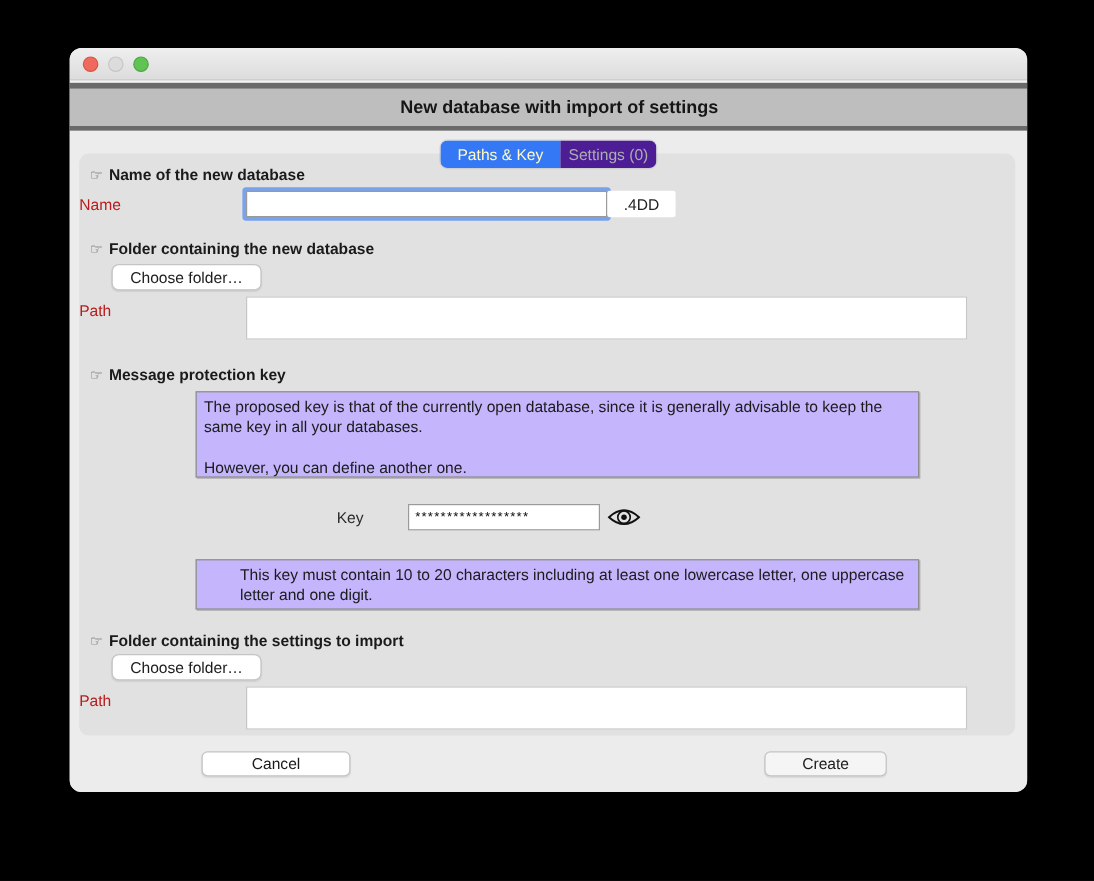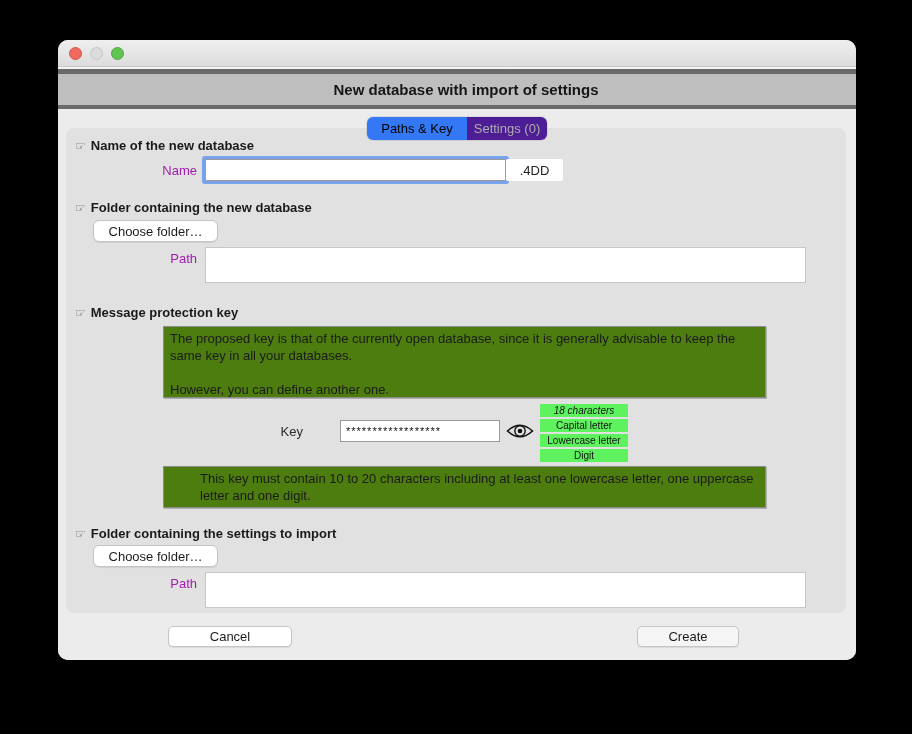--- a/index.html
+++ b/index.html
@@ -23,49 +23,49 @@
   .stripe.bottom { height:4px; }
   .band { height:31px; background:#BEBEBE; display:flex; align-items:center; justify-content:center;padding-left:18px; }
   .band .title { font-size:15px; font-weight:bold; color:#161616; }
 
   .bodyarea { position:relative; background:#ECECEC; height:551px; }
 
   
   .tabs { position:absolute; top:8px; left:50%; transform:translateX(-50%); display:flex; height:23px;
           border-radius:6px; overflow:hidden; box-shadow:0 0 0 1px rgba(0,0,0,0.08); z-index:3; }
   .tab { font-size:13px; display:flex; align-items:center; justify-content:center; cursor:default; }
-  .tab.active { width:100px; background:#3478F6; color:#000000; }
+  .tab.active { width:100px; background:#3478F6; color:#fef9c3; }
   .tab.inactive { width:80px; background:#4c1d95; color:#ADADAD; }
 
   
   .panel { position:absolute; left:8px; top:19px; width:780px; height:485px;
            background:#E1E1E1; border-radius:8px; }
 
   .sec-header { position:absolute; left:9px; font-size:13px; font-weight:bold; color:#1A1A1A; }
   .hand { font-weight:normal; color:#4a4a4a; font-size:12px; margin-right:5px; }
 
-  .flabel { position:absolute; font-size:13px; color:#a21caf; text-align:right; width:131px; left:0; }
+  .flabel { position:absolute; font-size:13px; color:#b91c1c; text-align:left; width:131px; left:0; }
 
   .txt { border:1px solid #C6C6C6; background:#FFFFFF; font-family:"Liberation Sans",sans-serif; font-size:13px; color:#222; }
 
   .name-input { position:absolute; left:139px; top:31px; width:301px; height:22px; padding:0 6px;
                 border:1px solid #9A9A9A; background:#fff; font-size:13px;
                 box-shadow:0 0 0 3px rgba(85,140,240,.75); border-radius:1px; outline:none; }
   .suffix { position:absolute; left:440px; top:31px; width:57px; height:22px; background:#FFFFFF;
             display:flex; align-items:center; justify-content:center; font-size:13px; color:#222; border-radius:2px; }
 
   .btn { background:#FFFFFF; border:1px solid #C4C4C4; border-radius:6px; font-size:13px; color:#1c1c1c;
          display:flex; align-items:center; justify-content:center; box-shadow:0 1px 1px rgba(0,0,0,.08); cursor:default; }
   .choose-1 { position:absolute; left:27px; top:92px; width:125px; height:22px; }
   .choose-2 { position:absolute; left:27px; top:417px; width:125px; height:22px; }
 
   .path-1 { position:absolute; left:139px; top:119px; width:601px; height:36px; resize:none; outline:none; }
   .path-2 { position:absolute; left:139px; top:444px; width:601px; height:36px; resize:none; outline:none; }
 
-  .infobox { position:absolute; left:97px; width:603px; background:#4d7c0f; border:1px solid #8C8C8C;
+  .infobox { position:absolute; left:97px; width:603px; background:#c4b5fd; border:1px solid #8C8C8C;
              box-shadow:1px 1px 0 rgba(0,0,0,.22); font-size:13px; line-height:17px; color:#1b1b1b; padding:3px 6px; }
   .infobox-1 { top:198px; height:72px; }
   .infobox-2 { top:338px; height:42px;padding-left:36px; }
   .infobox-1 .para2 { margin-top:17px; }
 
   .key-label { position:absolute; left:187px; top:296px; width:50px; text-align:right; font-size:13px; color:#2B2B2B; }
   .key-input { position:absolute; left:274px; top:292px; width:160px; height:22px; padding:0 5px;
                border:1px solid #9A9A9A; background:#fff; font-size:11px; letter-spacing:1px; outline:none; color:#111; }
   .eye { position:absolute; left:440px; top:292px; width:28px; height:22px; display:flex; align-items:center; justify-content:center; cursor:default; }
 
@@ -135,26 +135,20 @@
       <div class="key-label">Key</div>
       <input class="key-input" type="text" value="******************" style="">
       <div class="eye">
         <svg width="28" height="20" viewBox="0 0 28 20">
           <path d="M1.5 10 Q14 -1.5 26.5 10 Q14 21.5 1.5 10 Z" fill="none" stroke="#111" stroke-width="1.6"></path>
           <circle cx="14" cy="10" r="5.2" fill="none" stroke="#111" stroke-width="1.4"></circle>
           <circle cx="14" cy="10" r="2.3" fill="#111"></circle>
         </svg>
       </div>
 
-      <div class="badges">
-        <div class="badge">18 characters</div>
-        <div class="badge">Capital letter</div>
-        <div class="badge">Lowercase letter</div>
-        <div class="badge">Digit</div>
-      </div>
 
       <div class="infobox infobox-2">
         <div>This key must contain 10 to 20 characters including at least one lowercase letter, one uppercase letter and one digit.</div>
       </div>
 
       <div class="sec-header" style="top:398px;">
         <span class="hand">☞</span><span>Folder containing the settings to import</span>
       </div>
       <button class="btn choose-2">Choose folder…</button>
       <div class="flabel" style="top:448px;">Path</div>

